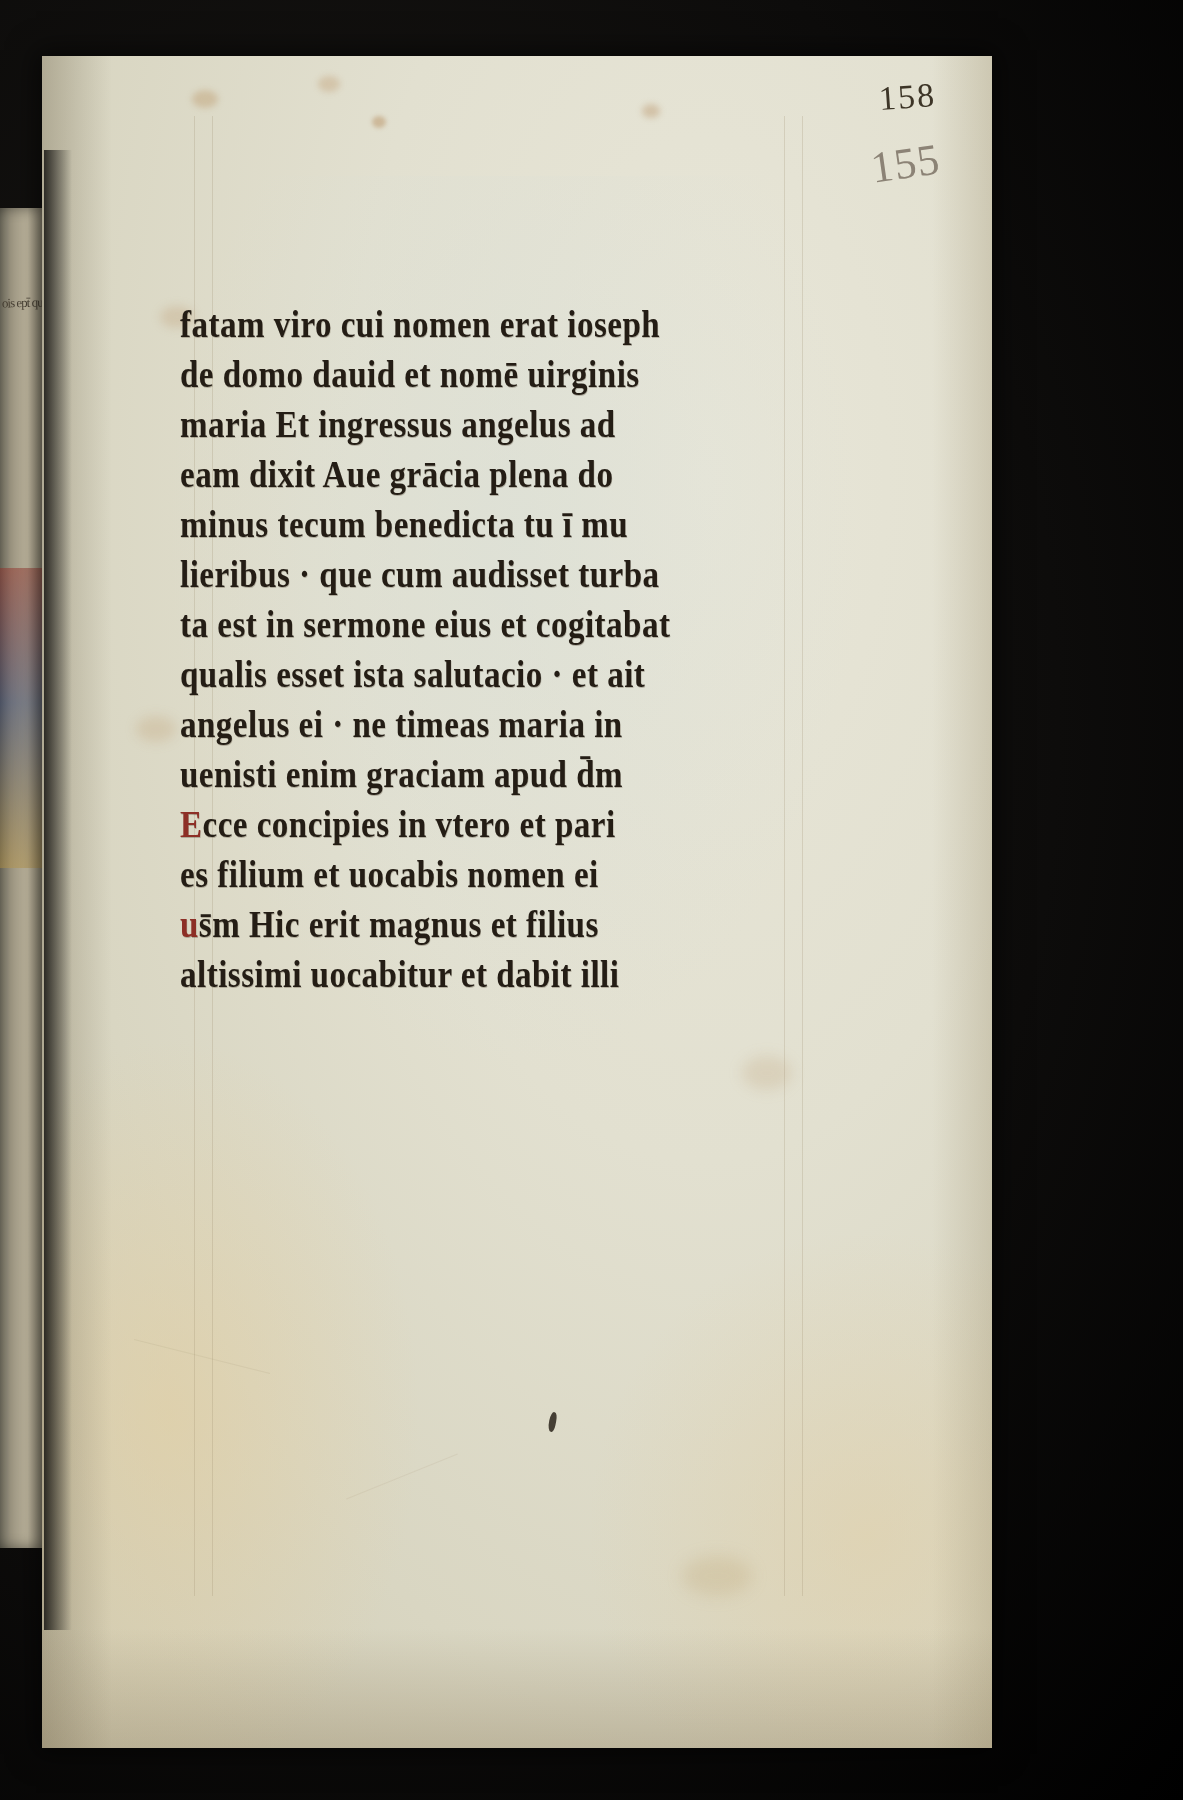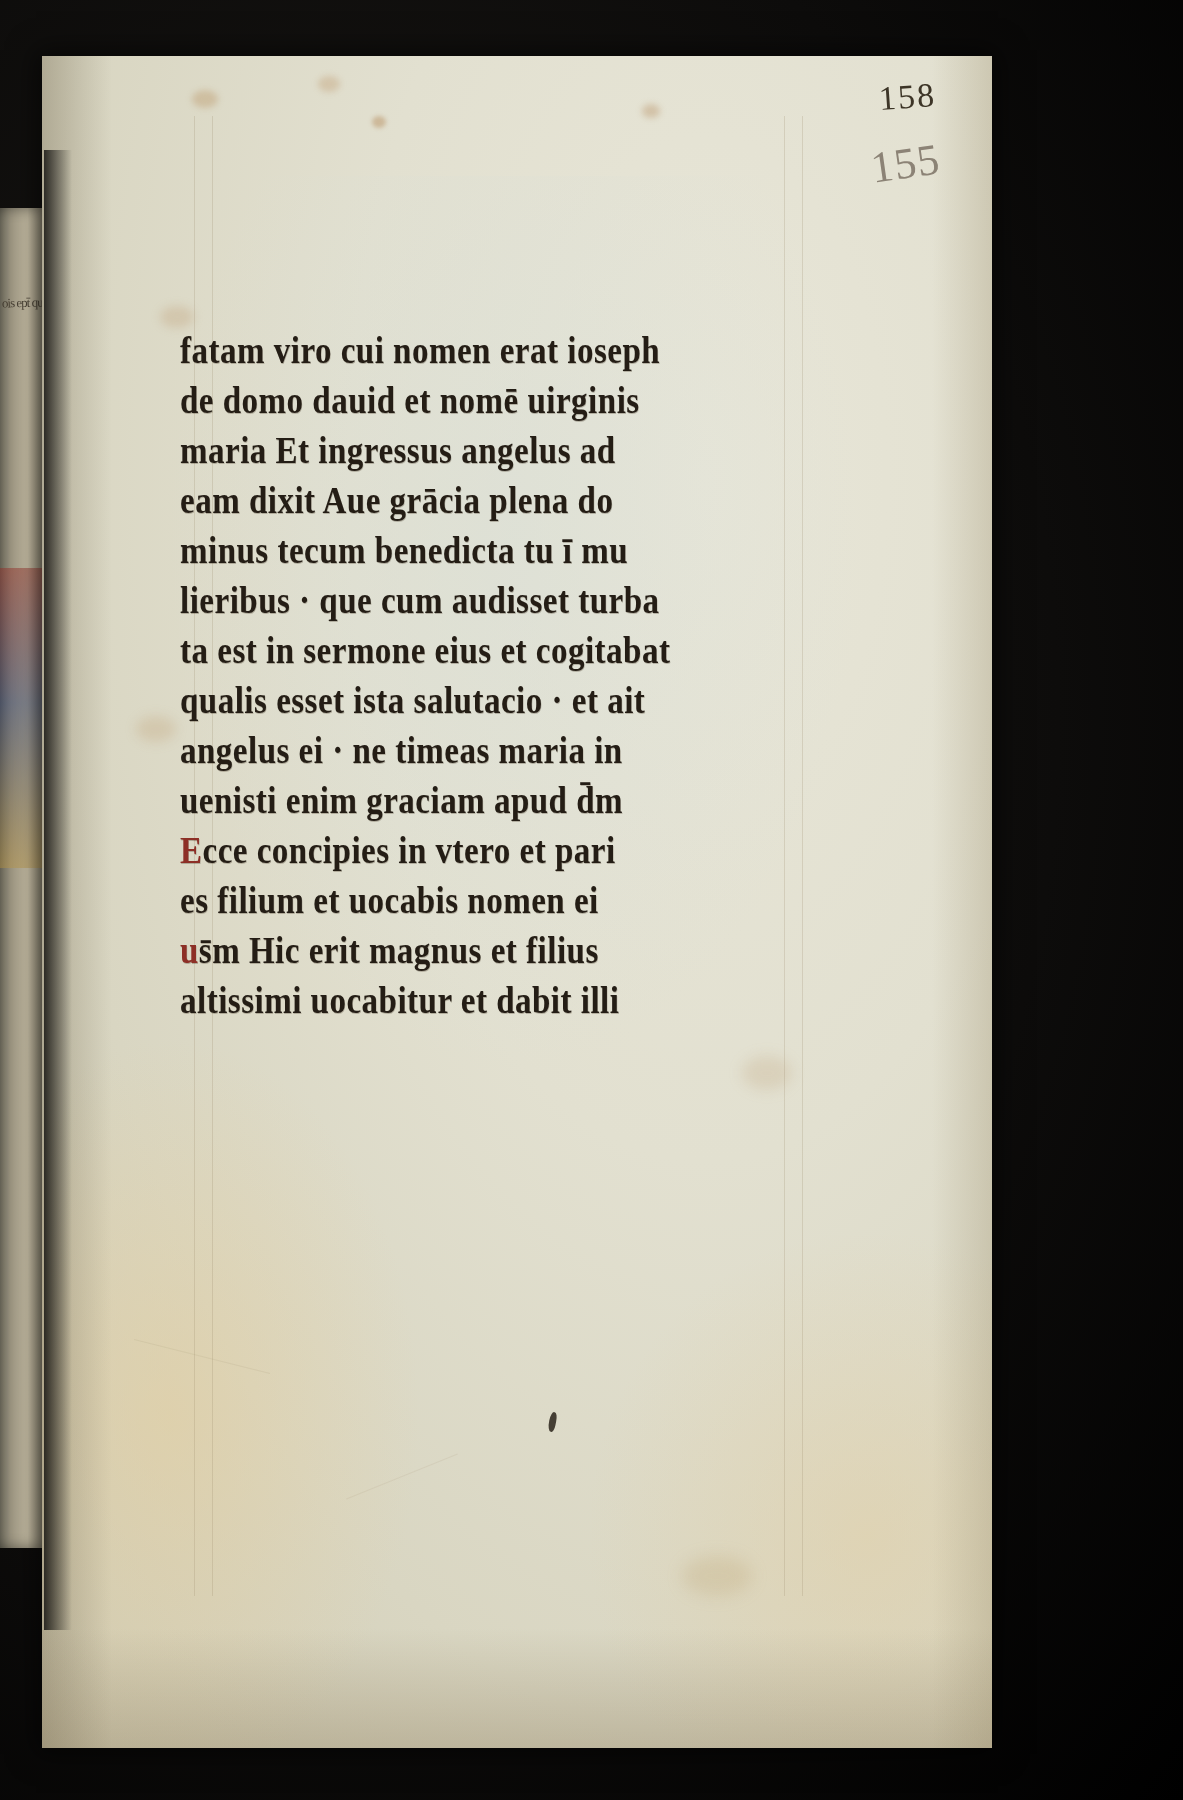--- a/index.html
+++ b/index.html
@@ -164,21 +164,21 @@
     letter-spacing: 1px;
     transform: rotate(-8deg);
     color: #7d7366;
     opacity: 0.85;
   }
 
   
   .textblock {
     position: absolute;
     left: 138px;
-    top: 270px;
+    top: 244px;
     width: 620px;
   }
   .line {
     position: relative;
     height: 50px;
     line-height: 50px;
     white-space: nowrap;
     font-family: "Liberation Serif", serif;
     font-size: 33px;
     font-weight: 700;

